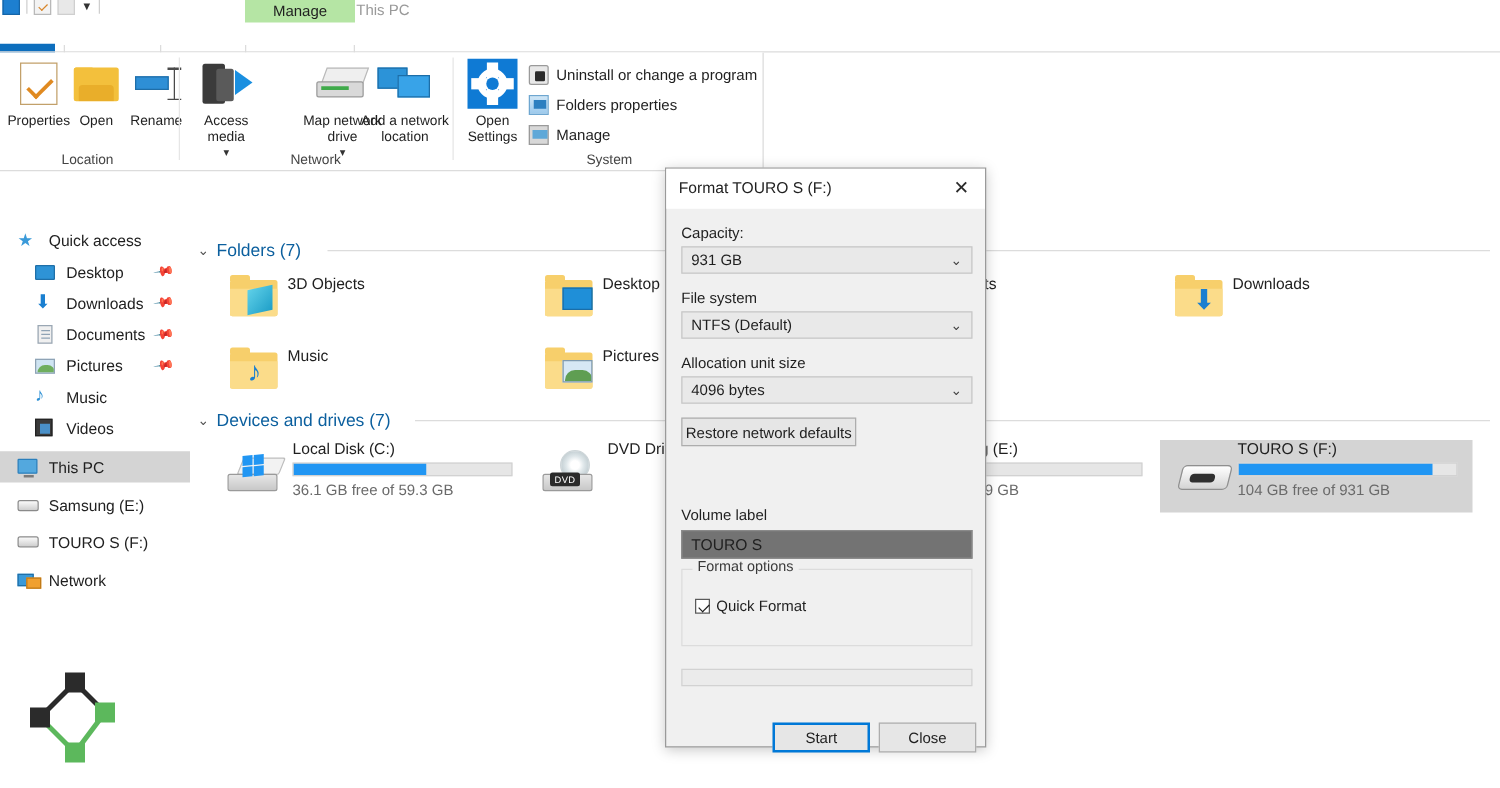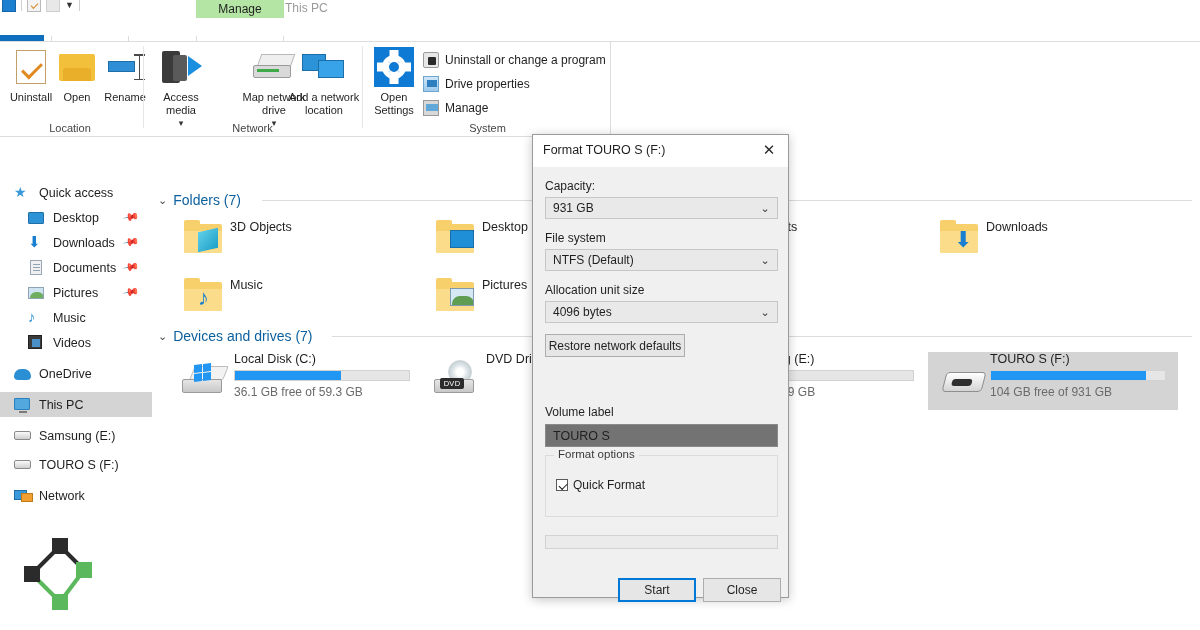--- a/index.html
+++ b/index.html
@@ -292,21 +292,21 @@
   </div>
   <div class="tabstrip-line"></div>
 
   <div class="ribbon">
 
     <div class="rgroup" style="left:0; width:140px;">
       <div class="bigbtn" style="left:0;">
         <div class="ico">
             <div class="ico-props"></div>
           </div>
-        <span class="lbl">Uninstall</span>
+        <span class="lbl">Properties</span>
       </div>
       <div class="bigbtn" style="left:46px;">
         <div class="ico">
             <div class="ico-folder-open"></div>
           </div>
         <span class="lbl">Open</span>
       </div>
       <div class="bigbtn" style="left:94px;">
         <div class="ico">
           <div class="ico-rename">
@@ -367,21 +367,21 @@
         </div>
         <span class="lbl">Open</span>
         <span class="lbl">Settings</span>
       </div>
       <div class="smallrow" style="left:58px; top:10px;text-align:right;">
         <span class="sico uninstall"></span>
         <span>Uninstall or change a program</span>
       </div>
       <div class="smallrow" style="left:58px; top:34px;">
         <span class="sico sysprop"></span>
-        <span>Drive properties</span>
+        <span>Folders properties</span>
       </div>
       <div class="smallrow" style="left:58px; top:58px;">
         <span class="sico manage"></span>
         <span>Manage</span>
       </div>
       <div class="glabel">System</div>
     </div>
   </div>
 
   <div class="addrbar">
@@ -437,26 +437,20 @@
     </div>
     <div class="nav-item indent">
       <span class="nav-ico ic-music">♪</span>
       <span>Music</span>
     </div>
     <div class="nav-item indent">
       <span class="nav-ico">
           <span class="ic-video" style="display:block;"></span>
         </span>
       <span>Videos</span>
-    </div>
-    <div class="nav-item" style="margin-top:6px;">
-      <span class="nav-ico">
-          <span class="ic-cloud" style="display:block;"></span>
-        </span>
-      <span>OneDrive</span>
     </div>
     <div class="nav-item sel" style="margin-top:6px;">
       <span class="nav-ico">
           <span class="ic-pc" style="display:block;"></span>
         </span>
       <span>This PC</span>
     </div>
     <div class="nav-item" style="margin-top:6px;">
       <span class="nav-ico">
           <span class="ic-hdd" style="display:block;"></span>

